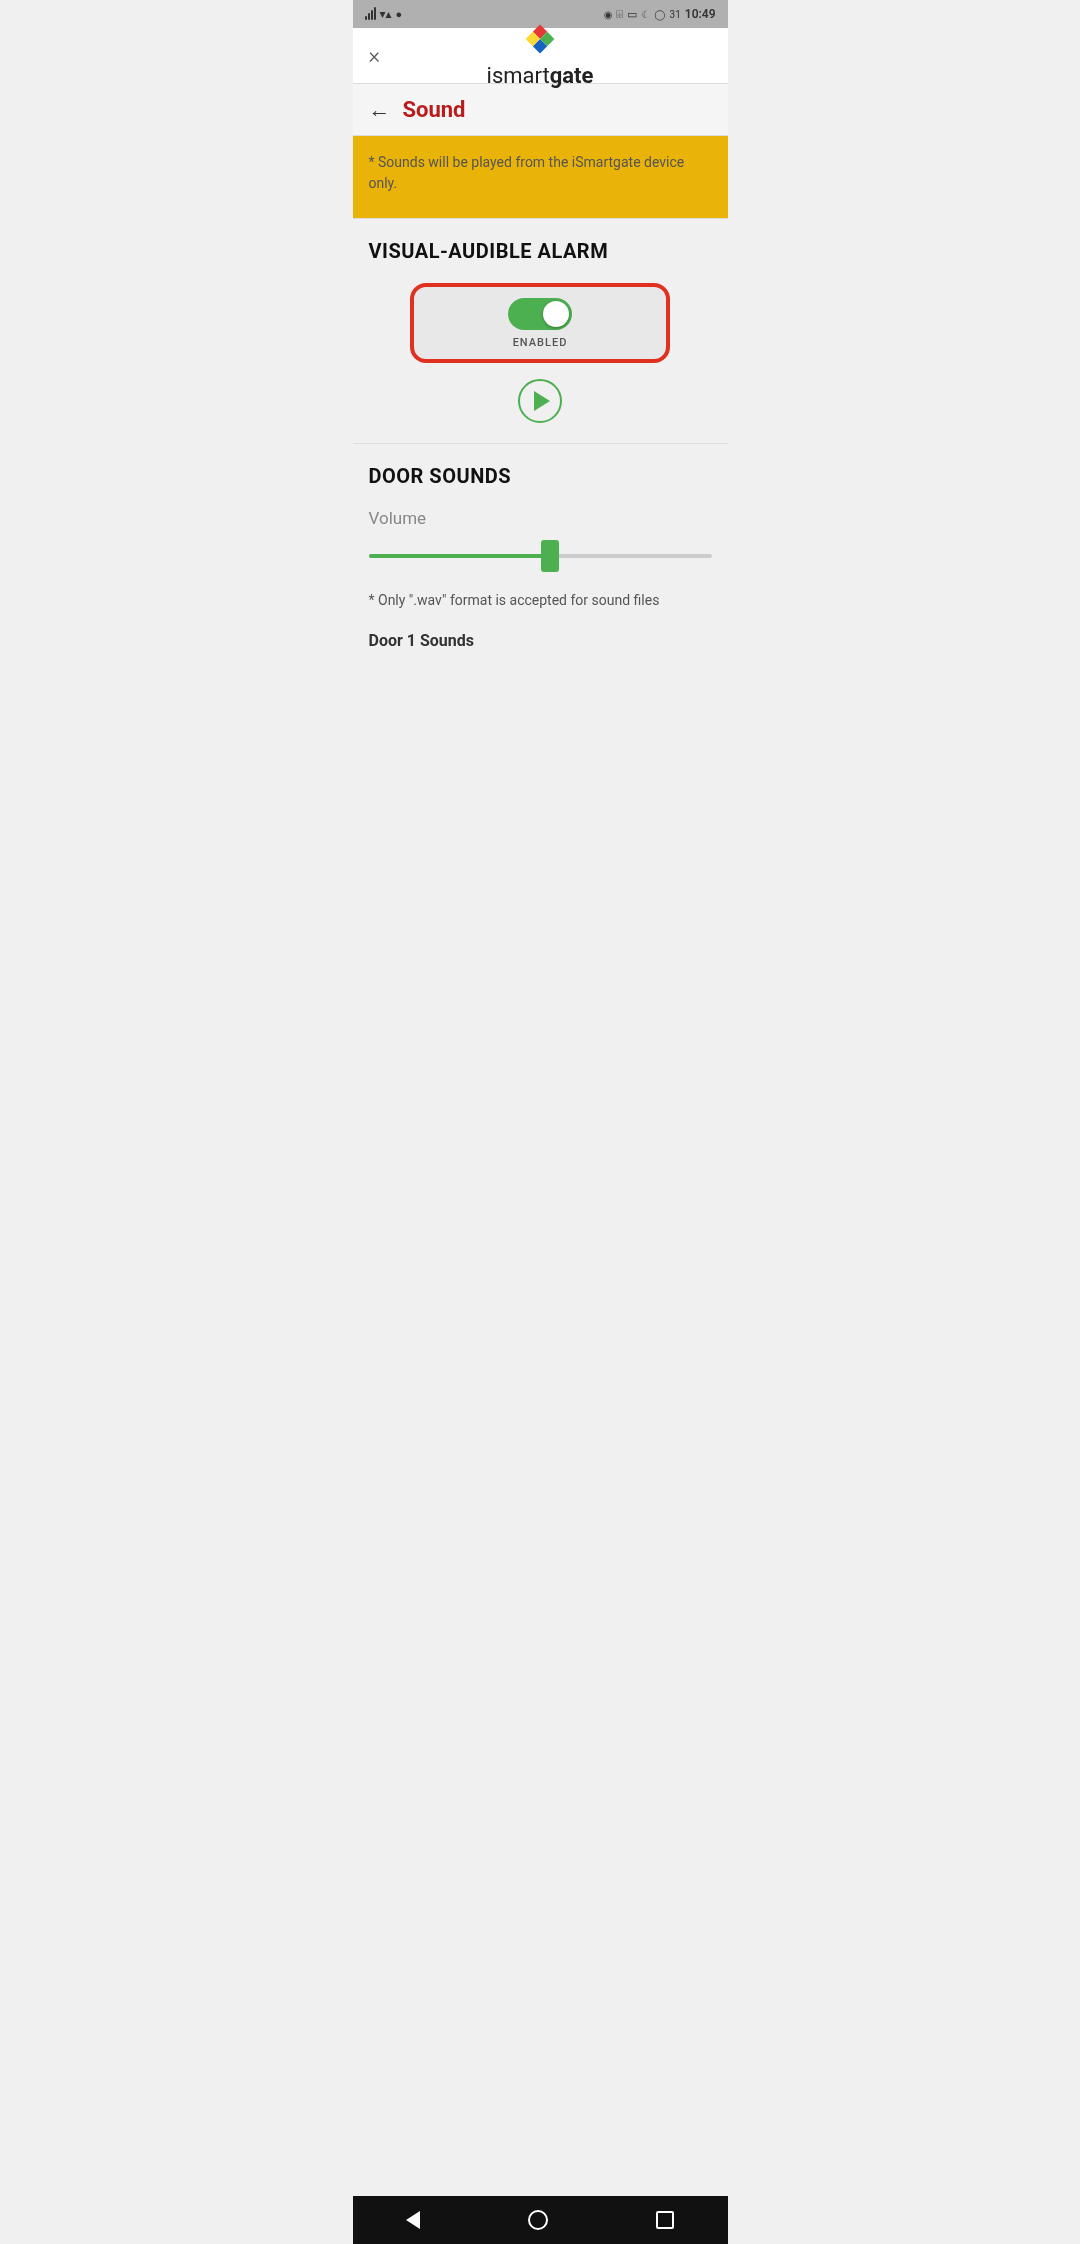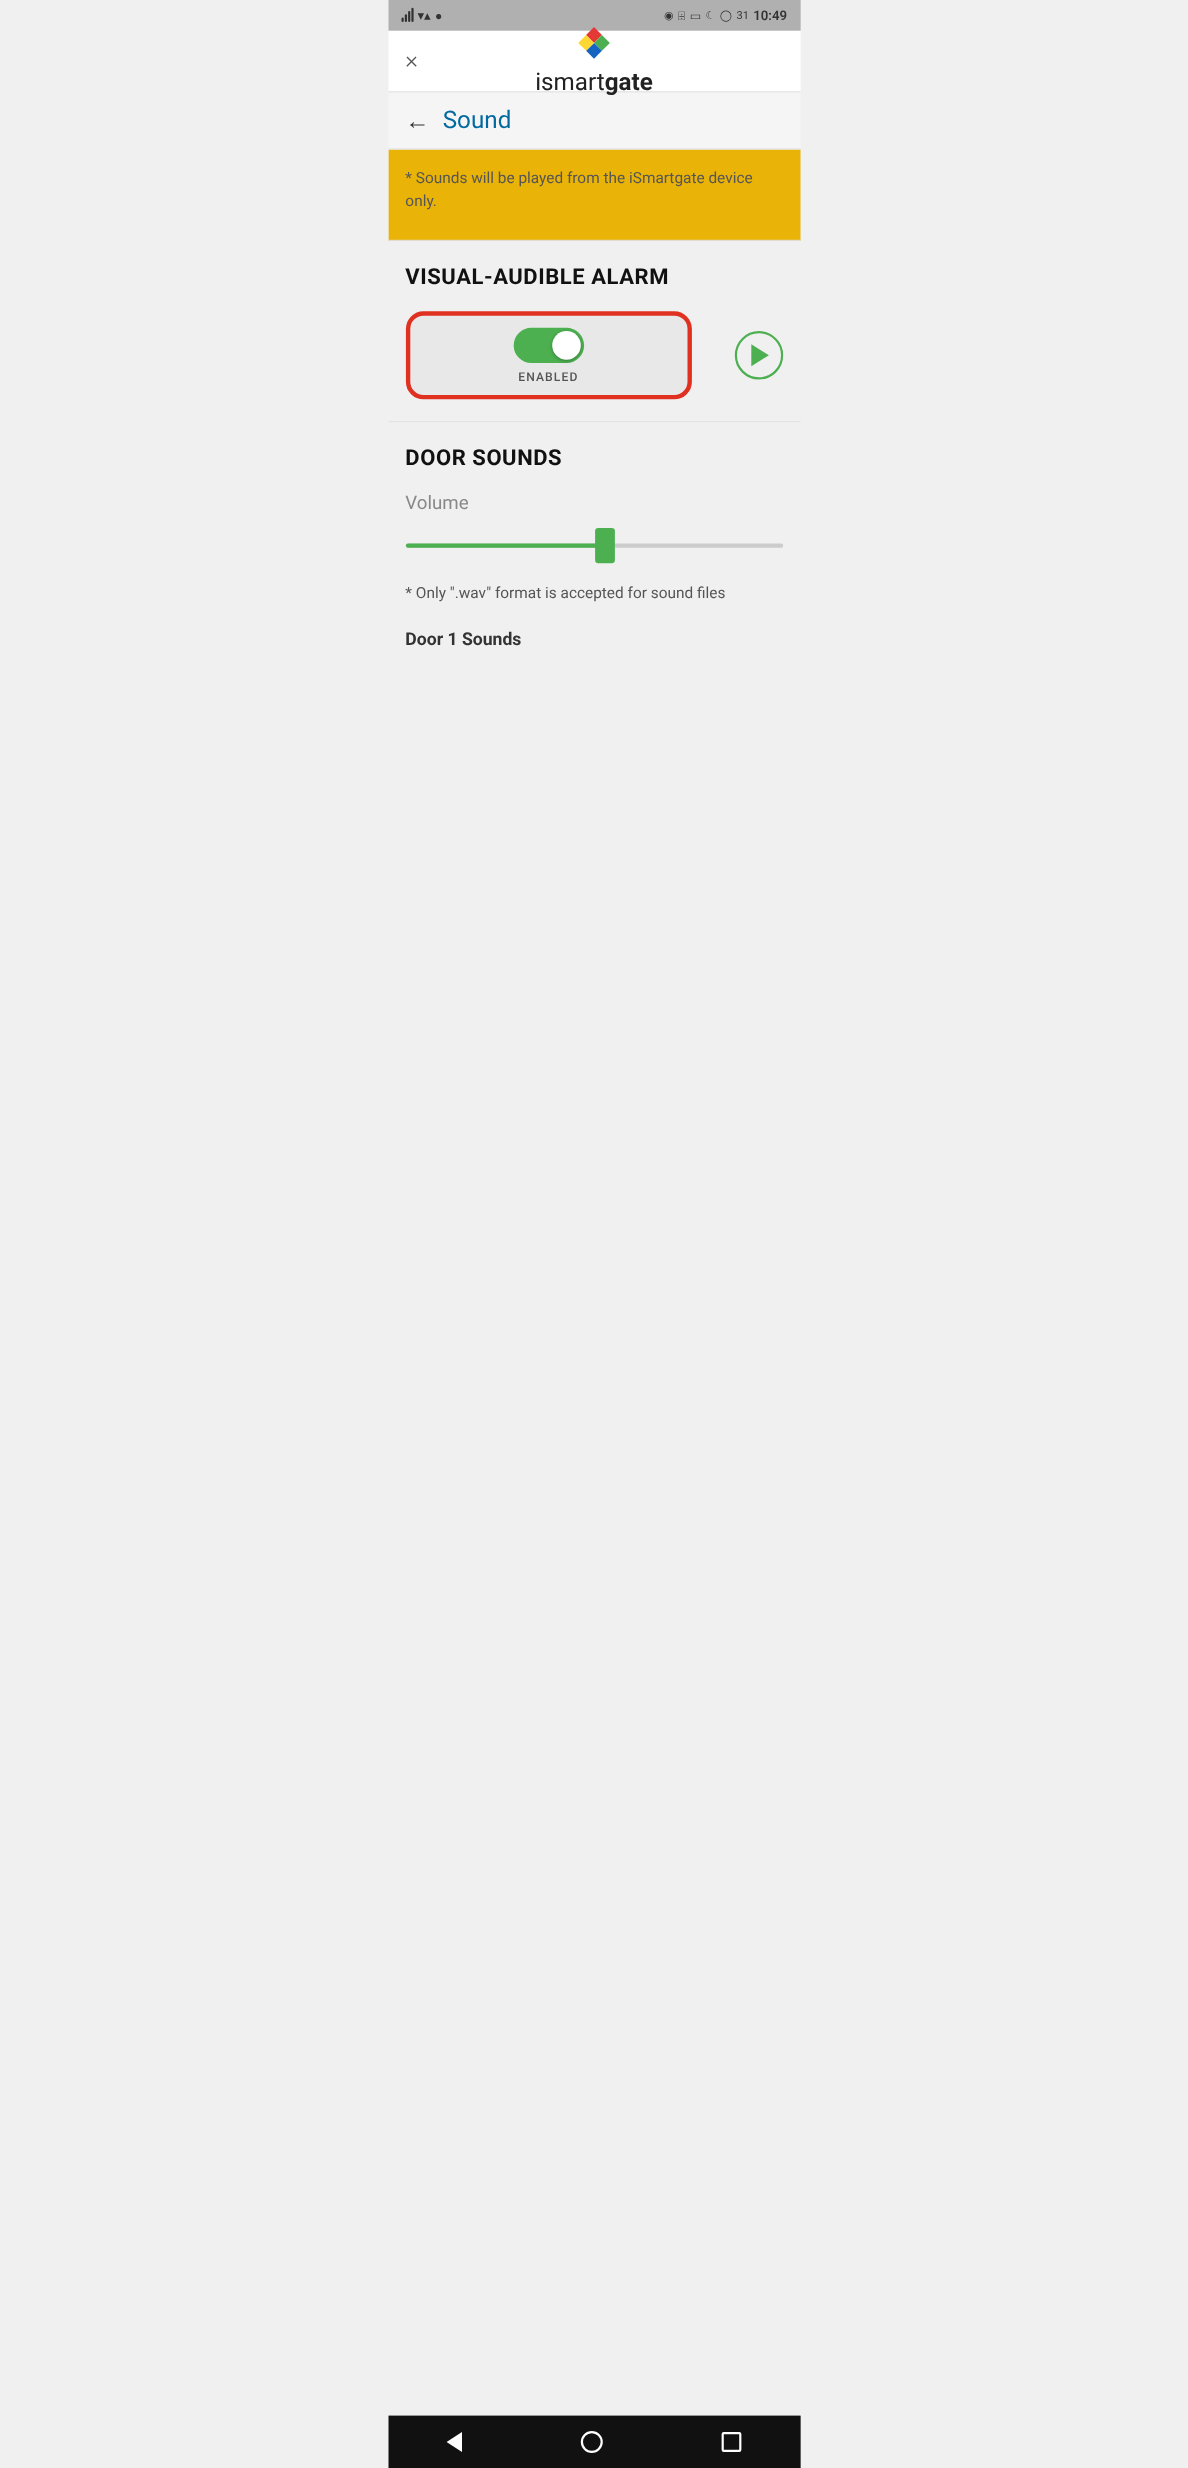--- a/index.html
+++ b/index.html
@@ -111,22 +111,22 @@
 
     .back-btn {
       font-size: 22px;
       color: #333;
       cursor: pointer;
       font-weight: 300;
     }
 
     .page-title {
       font-size: 22px;
-      color: #0369a1;
-      font-weight: 400;
+      color: #b91c1c;
+      font-weight: 700;
     }
 
     
     .content {
       flex: 1;
       overflow-y: auto;
       background: #f0f0f0;
     }
 
     
@@ -150,24 +150,23 @@
       font-size: 20px;
       font-weight: 700;
       color: #111;
       margin-bottom: 20px;
       letter-spacing: 0.5px;
     }
 
     
     .toggle-area {
       display: flex;
-      flex-direction: row;
+      flex-direction: column;
       align-items: center;
       gap: 16px;
-      justify-content: space-between;
     }
 
     .toggle-box {
       width: 260px;
       height: 80px;
       background: #e8e8e8;
       border: 4px solid #e03020;
       border-radius: 16px;
       display: flex;
       flex-direction: column;

